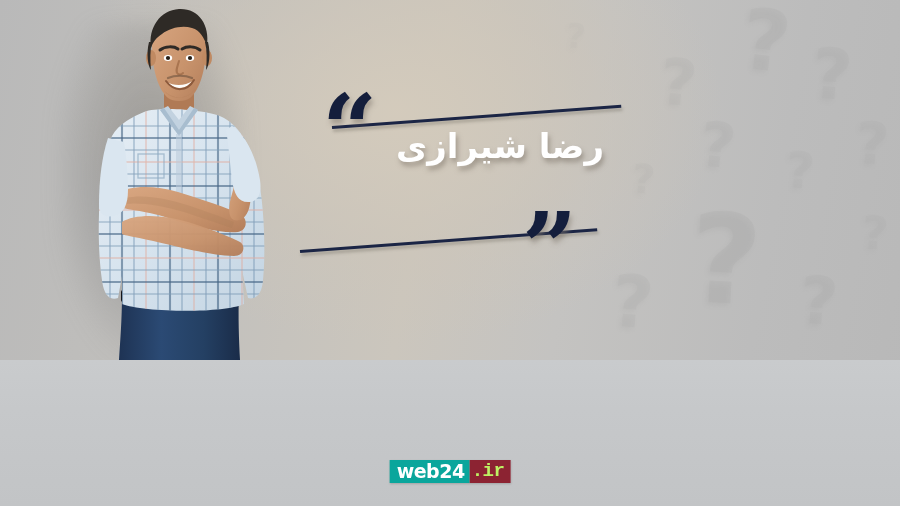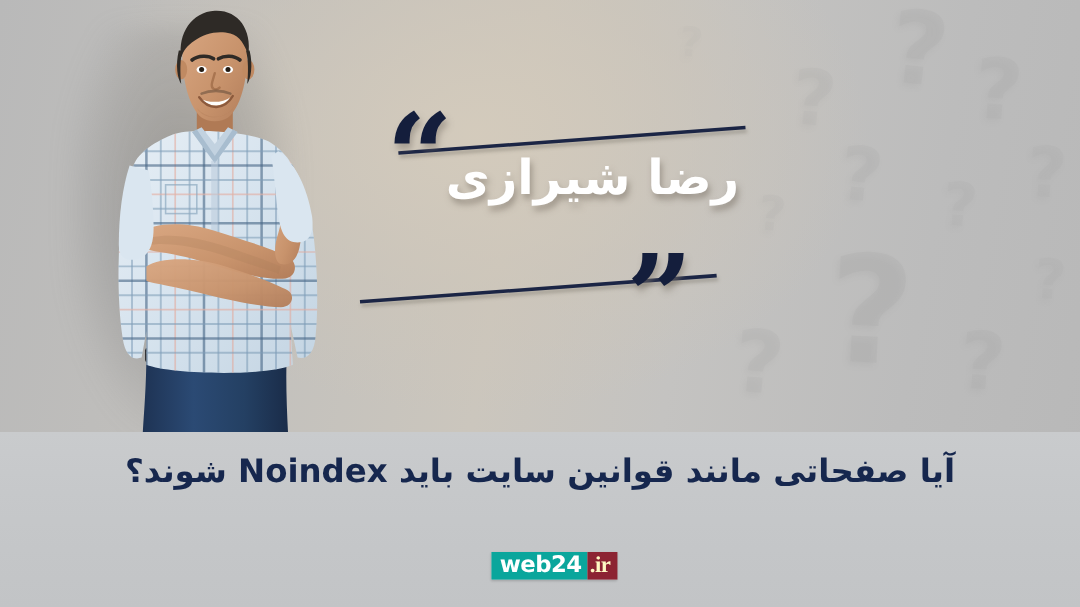--- a/index.html
+++ b/index.html
@@ -81,21 +81,21 @@
   .qline {
     position:absolute;
     color:#ffffff;
     font-family:"DejaVu Sans", sans-serif;
     font-weight:700;
     direction:rtl;
     white-space:nowrap;
     text-shadow:2px 4px 5px rgba(120,112,100,0.55);
     user-select:none;
   }
-  #qname   { right:4px;  top:38px;  font-size:40px; letter-spacing:0px; }
+  #qname   { right:16px;  top:38px;  font-size:34px; letter-spacing:0px; }
   #qverb   { right:42px; top:100px; font-size:36px; letter-spacing:0px; }
 
   
   #banner {
     position:absolute;
     left:0; right:0; top:360px; height:146px;
     background:linear-gradient(180deg, #c9cbcd 0%, #c6c8ca 34%, #c2c4c6 100%);
   }
   #banner-title {
     position:absolute;
@@ -112,36 +112,35 @@
   }
 
   
   #logo {
     position:absolute;
     left:50%; top:100px;
     transform:translateX(-50%);
     display:flex; align-items:stretch;
     height:23px;
     box-shadow:0 1px 2px rgba(0,0,0,0.18);
-    margin-left:12px;
   }
   #logo-main {
     background:#0aa69c;
     color:#ffffff;
     font-family:"DejaVu Sans", sans-serif;
     font-weight:700;
     font-size:19px;
     line-height:23px;
     padding:0 5px 0 7px;
     letter-spacing:-0.5px;
   }
   #logo-tld {
     background:#8c2332;
-    color:#fef9c3;
-    font-family:Liberation Serif, serif;
+    color:#bef264;
+    font-family:Liberation Mono, monospace;
     font-weight:700;
     font-size:19px;
     line-height:23px;
     padding:0 6px 0 2px;
     letter-spacing:-0.5px;
   }
 </style>
 </head>
 <body>
 
@@ -307,21 +306,20 @@
     <div class="rule" id="rule-top"></div>
     <div class="rule" id="rule-bot"></div>
 
     <div class="qglyph" id="qopen">“</div>
     <div class="qglyph" id="qclose">”</div>
 
     <div class="qline" id="qname">رضا شیرازی</div>
   </div>
 
   <div id="banner">
-    <div id="banner-title">آیا صفحاتی مانند قوانین سایت باید Noindex شوند؟</div>
 
     <div id="logo">
       <span id="logo-main">web24</span>
       <span id="logo-tld">.ir</span>
     </div>
   </div>
 
 </div>
 
 </body></html>

